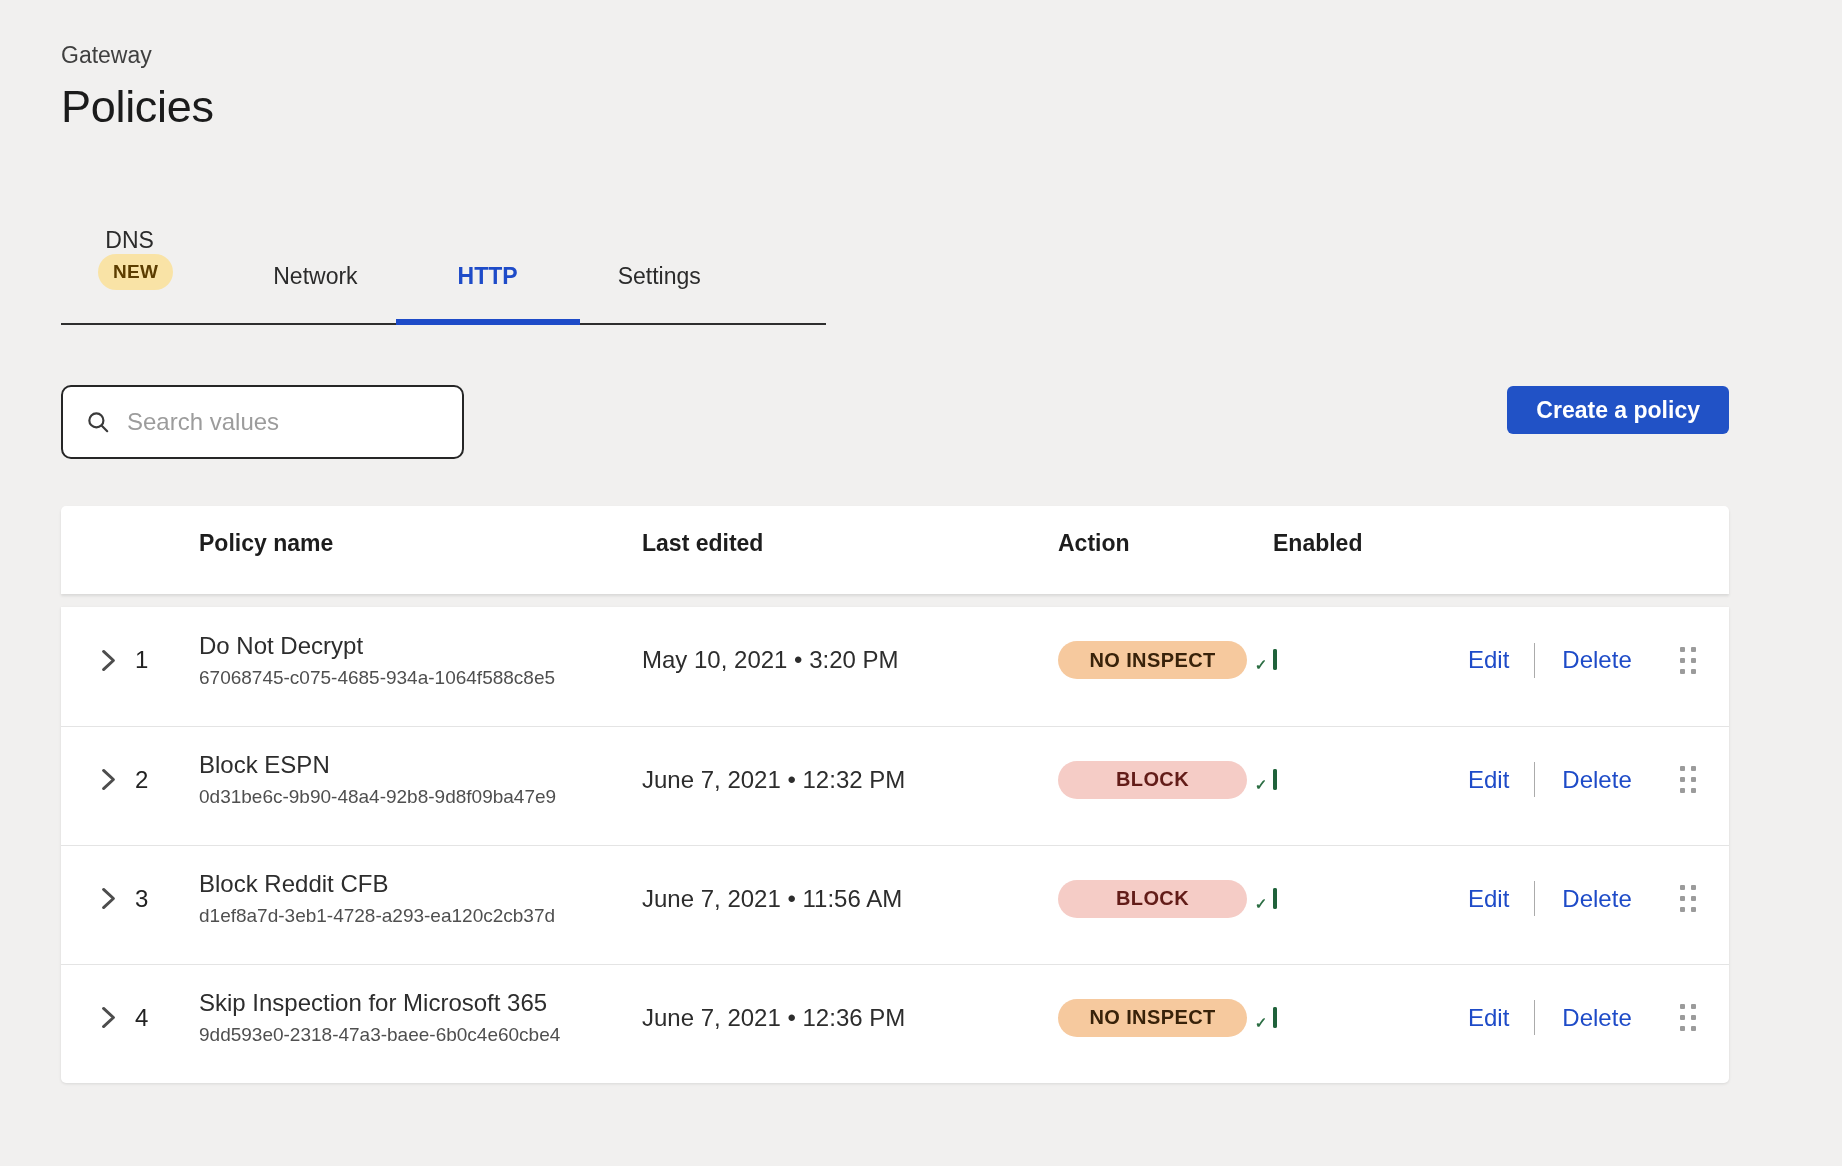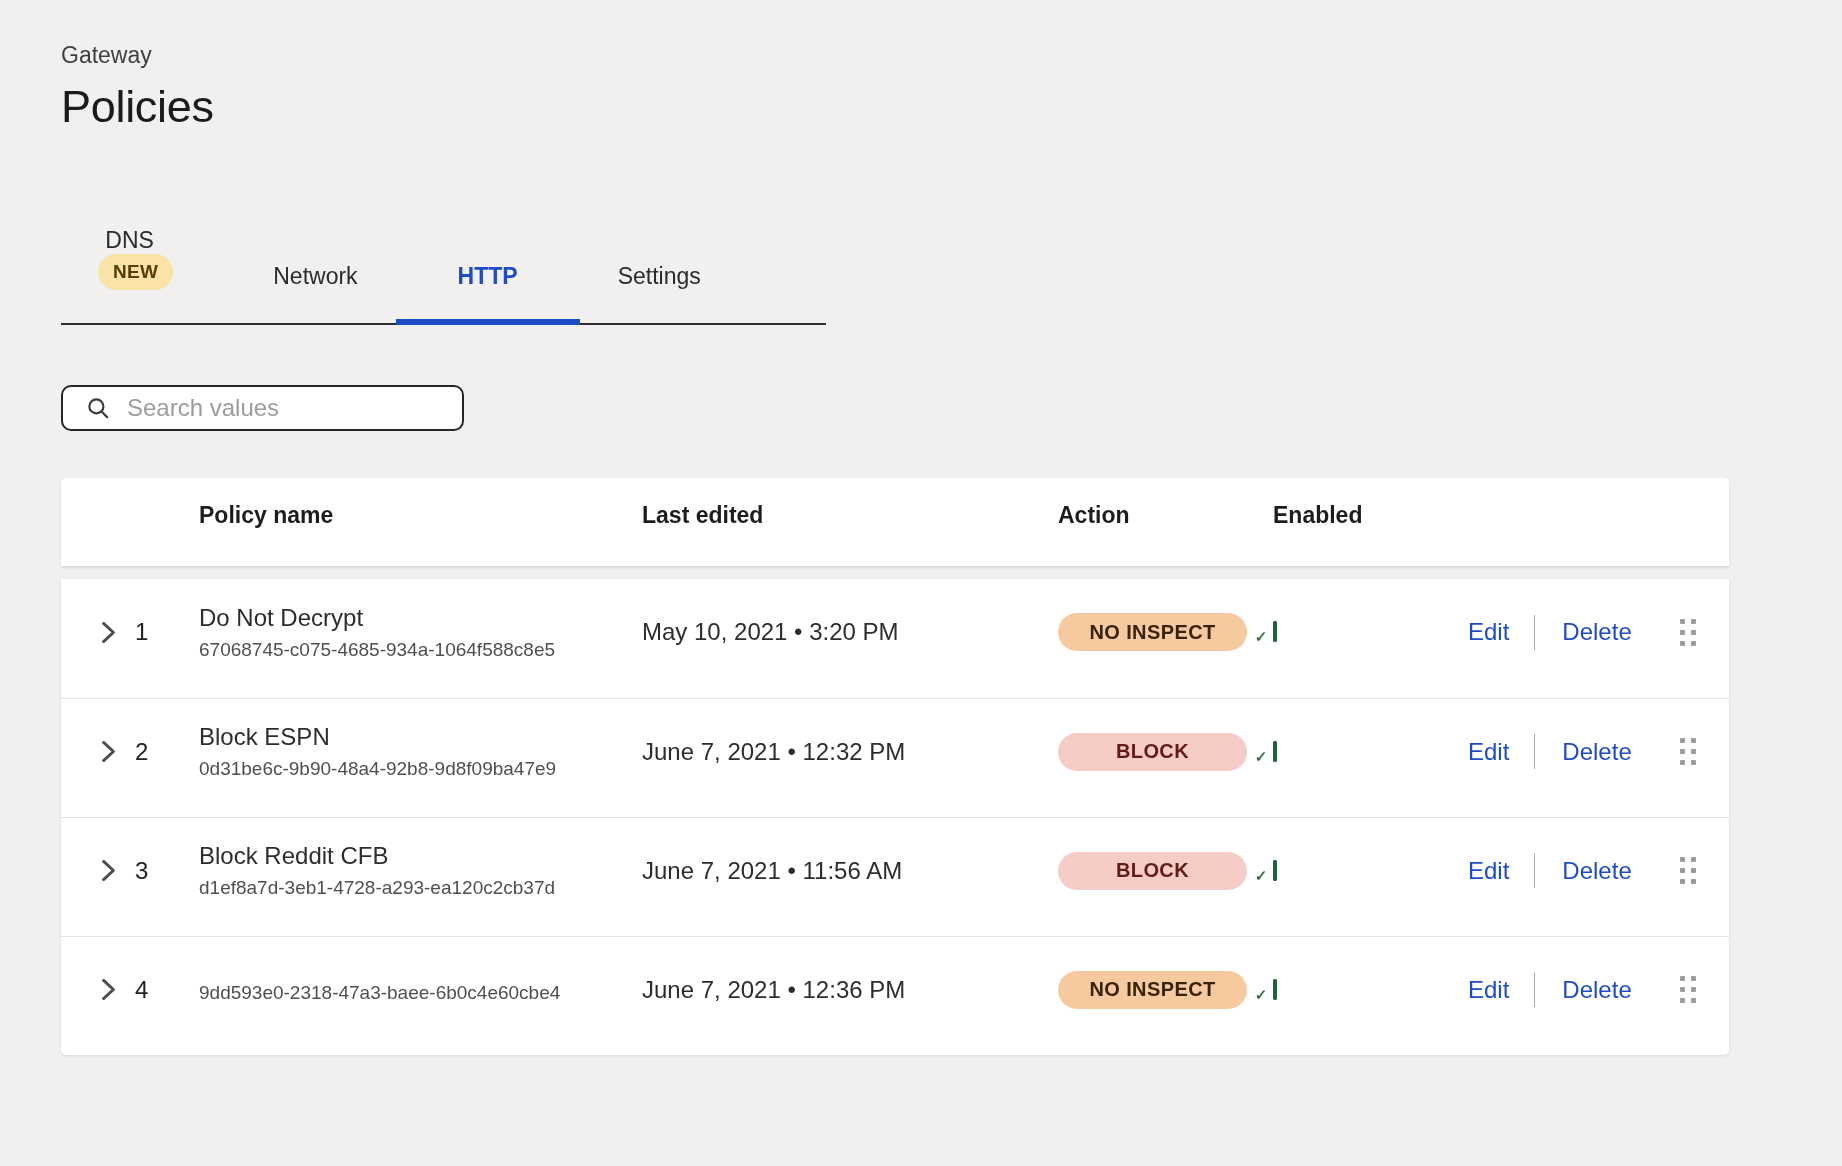--- a/index.html
+++ b/index.html
@@ -53,21 +53,21 @@
     font-size: 19px;
     font-weight: 700;
     padding: 7px 15px;
     border-radius: 18px;
     letter-spacing: 0.3px;
   }
 
   
   .toolbar { margin-top: 60px; display: flex; justify-content: space-between; align-items: flex-start; }
   .search-box {
-    width: 403px; height: 46px;
+    width: 403px; height: 74px;
     background: #fff;
     border: 2px solid #262626;
     border-radius: 10px;
     display: flex; align-items: center;
     padding: 0 18px 0 22px;
   }
   .search-box svg { flex: 0 0 auto; }
   .search-box input {
     border: none; outline: none; background: transparent;
     margin-left: 16px;
@@ -194,20 +194,21 @@
   </div>
 
   <div class="toolbar">
     <div class="search-box">
       <svg width="26" height="26" viewBox="0 0 24 24" fill="none">
         <circle cx="10.5" cy="10.5" r="6.5" stroke="#3a3a3a" stroke-width="2"></circle>
         <line x1="15.5" y1="15.5" x2="20.5" y2="20.5" stroke="#3a3a3a" stroke-width="2" stroke-linecap="round"></line>
       </svg>
       <input type="text" placeholder="Search values" style="">
     </div>
+    <button class="create-btn">Create a policy</button>
   </div>
 
   <div class="table-card">
     <div class="thead grid-row">
       <div class="col3">Policy name</div>
       <div class="col4">Last edited</div>
       <div class="col5">Action</div>
       <div class="col6">Enabled</div>
     </div>
 
@@ -319,20 +320,21 @@
       </div>
 
       <div class="policy-row grid-row">
         <span class="chevron">
           <svg width="15" height="23" viewBox="0 0 9 14" fill="none">
               <path d="M1.5 1.5l6 5.5-6 5.5" stroke="#4d4d4d" stroke-width="1.8" stroke-linecap="round" stroke-linejoin="round"></path>
             </svg>
         </span>
         <span class="row-index">4</span>
         <div class="name-cell">
+          <div class="policy-name">Skip Inspection for Microsoft 365</div>
           <div class="policy-uuid">9dd593e0-2318-47a3-baee-6b0c4e60cbe4</div>
         </div>
         <div class="date-cell">June 7, 2021 • 12:36 PM</div>
         <div>
           <span class="action-badge type-no-inspect">NO INSPECT</span>
         </div>
         <div>
           <span class="toggle on">
             <span class="knob">✓</span>
           </span>

